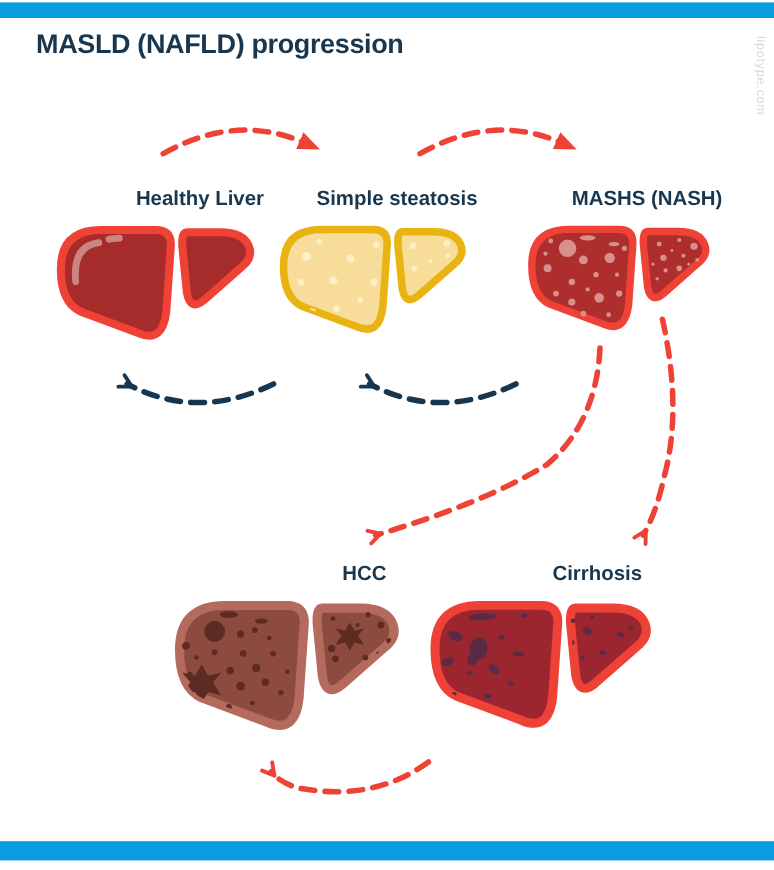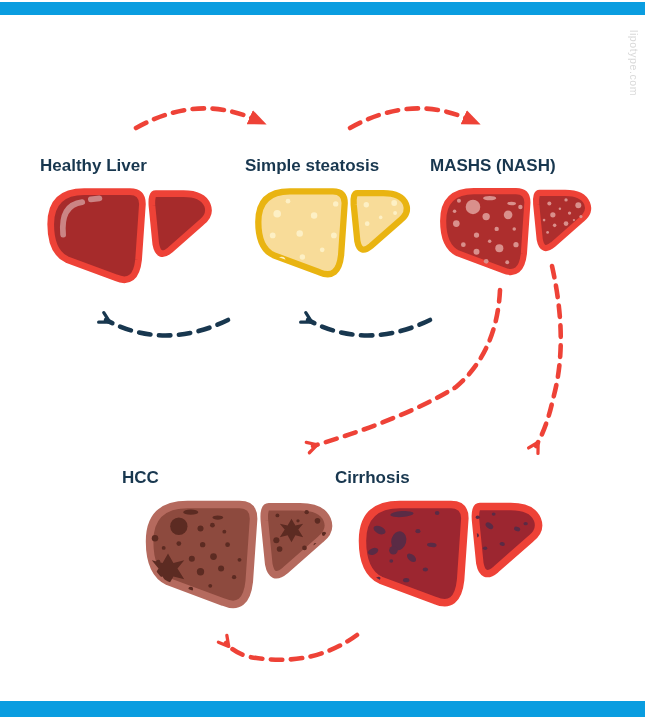--- a/index.html
+++ b/index.html
@@ -5,36 +5,37 @@
   html,body{margin:0;padding:0;background:#fff;}
   body{width:645px;height:725px;overflow:hidden;font-family:"Liberation Sans",sans-serif;}
   .canvas{position:relative;width:645px;height:725px;background:var(--bg,#fff);}
   .bar{position:absolute;left:0;right:0;background:var(--bar-blue);}
   .bar-top{top:2px;height:13px;}
   .bar-bottom{bottom:8px;height:16px;}
   .title{position:absolute;left:30px;top:24px;margin:0;font-size:22.5px;font-weight:700;
          color:var(--navy);letter-spacing:-0.3px;}
   .watermark{position:absolute;right:5px;top:30px;writing-mode:vertical-rl;
              font-size:10.5px;color:var(--watermark);letter-spacing:0.6px;}
-  .stage{position:absolute;text-align:left;}
+  .stage{position:absolute;text-align:right;}
   .stage-label{font-size:17px;font-weight:700;color:var(--navy);margin-bottom:9px;}
   .arrows{position:absolute;left:0;top:0;width:645px;height:725px;pointer-events:none;}
   .dashed{fill:none;stroke-linecap:round;stroke-dasharray:11.5 8.5;stroke-width:4.6;}
   .red-line{stroke:var(--red);}
   .navy-line{stroke:var(--navy);}
   svg.liver{display:block;margin:0 auto;overflow:visible;}
   #stage-hcc svg.liver,#stage-cirrhosis svg.liver{margin-left:20px;}
 </style>
 </head>
 <body>
 
 <div class="canvas">
 
   <div class="bar bar-top"></div>
 
+  <h1 class="title">MASLD (NAFLD) progression</h1>
 
   <div class="watermark">lipotype.com</div>
 
   <svg class="arrows" viewBox="0 0 645 725">
     <defs>
       <marker id="mTri" viewBox="0 0 12 10" refX="3" refY="5" markerWidth="4" markerHeight="3.4" orient="auto">
         <path d="M0,0 L12,5 L0,10 Z" fill="#ee4237"></path>
       </marker>
       <marker id="mVnavy" viewBox="0 0 14 14" refX="6" refY="7" markerWidth="3.3" markerHeight="3.3" orient="auto">
         <path d="M11,2 L2,7 L11,12" fill="none" stroke="#18374f" stroke-width="3" stroke-linecap="round" stroke-linejoin="round"></path>
@@ -59,21 +60,21 @@
         <path d="M42,7 L90,7 Q103,7 103,20 L99,78 Q96,106 75,97 L24,78 Q7,70 7,41 Q7,7 42,7 Z"></path>
         <path d="M117,9 L146,9 Q166,9 171,21 Q175,31 165,39 L132,68 Q120,78 117,62 L113,22 Q112,9 117,9 Z"></path>
       </g>
       <g fill="none" stroke="var(--shine)" stroke-width="6" stroke-linecap="round">
         <path d="M20,52 Q17,21 40,18"></path>
         <path d="M49,15 L58,14"></path>
       </g>
     </svg>
   </div>
 
-  <div class="stage" id="stage-steatosis" style="left:245px;top:156px;width:175px;">
+  <div class="stage" id="stage-steatosis" style="left:223px;top:156px;width:175px;">
     <div class="stage-label">Simple steatosis</div>
     <svg class="liver" width="162" viewBox="0 0 180 122">
       <defs>
           <clipPath id="clip-s">
         <path d="M42,7 L90,7 Q103,7 103,20 L99,78 Q96,106 75,97 L24,78 Q7,70 7,41 Q7,7 42,7 Z"></path>
         <path d="M117,9 L146,9 Q166,9 171,21 Q175,31 165,39 L132,68 Q120,78 117,62 L113,22 Q112,9 117,9 Z"></path>
       </clipPath>
         </defs>
       <g stroke="var(--steatosis-stroke)" stroke-width="7" stroke-linejoin="round" fill="var(--steatosis-fill)">
         <path d="M42,7 L90,7 Q103,7 103,20 L99,78 Q96,106 75,97 L24,78 Q7,70 7,41 Q7,7 42,7 Z"></path>

